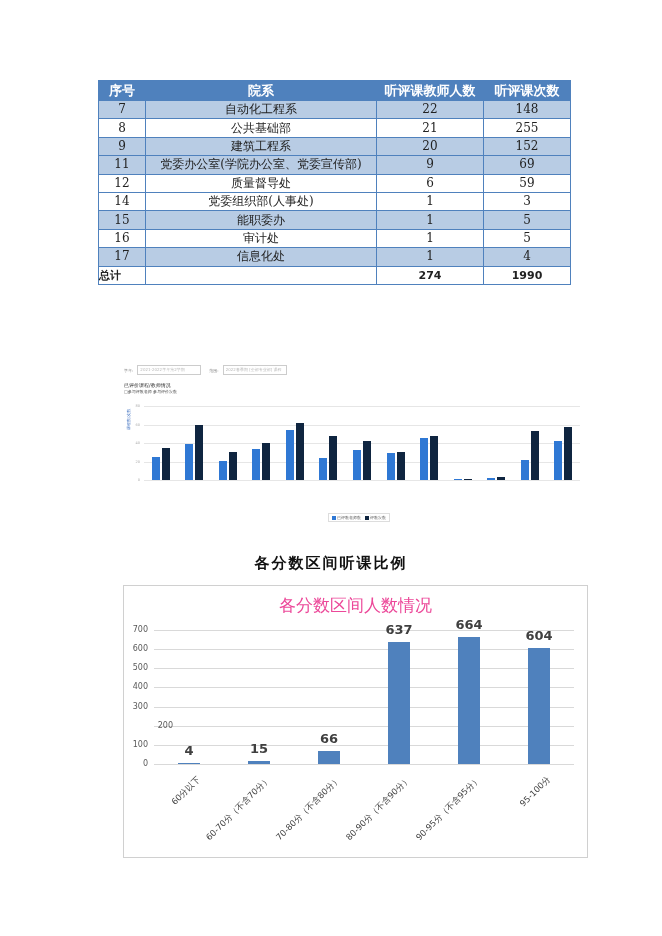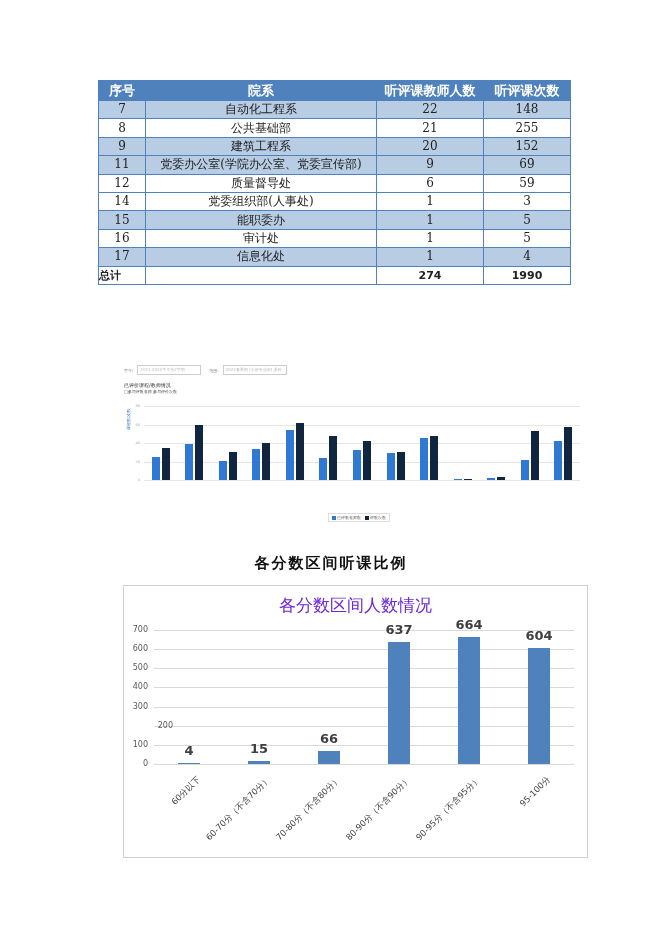--- a/index.html
+++ b/index.html
@@ -32,21 +32,21 @@
   .shot .legend { position:absolute; left:210px; top:153px; font-size:4px; border:1px solid #ddd; padding:1px 3px; display:flex; gap:4px; align-items:center; color:#666; }
   .shot .sw { display:inline-block; width:4px; height:4px; margin-right:1px; vertical-align:middle; }
   
   .caption { position:absolute; left:0; width:662px; top:554px; text-align:center;
              font-size:15px; font-weight:bold; letter-spacing:2px;
              font-family:"DejaVu Sans","Liberation Sans",sans-serif; color:#111; }
   
   .bchart { position:absolute; left:123px; top:585px; width:463px; height:271px;
             border:1px solid #d0d0d0; background:#fff; font-family:"DejaVu Sans","Liberation Sans",sans-serif; }
   .bchart .btitle { position:absolute; left:0; right:0; top:8px; text-align:center;
-                    font-size:17px; color:#6d28d9; font-family:"DejaVu Serif","Liberation Serif",serif; }
+                    font-size:17px; color:#ec4899; font-family:"DejaVu Serif","Liberation Serif",serif; }
   .bchart .plot { position:absolute; left:30px; top:44px; width:420px; height:134px; }
   .bchart .grid { position:absolute; left:0; right:0; height:1px; background:#d9d9d9; }
   .bchart .ytick { position:absolute; left:-28px; width:22px; text-align:right; font-size:8px; color:#595959; }
   .bchart .bar { position:absolute; bottom:0; width:22px; background:#4f81bd; }
   .bchart .dl { position:absolute; width:60px; text-align:center; font-size:13px; font-weight:bold; color:#404040; }
   .bchart .xl { position:absolute; top:188px; font-size:8.5px; color:#404040; white-space:nowrap;
                 transform:rotate(-45deg); transform-origin:right top; text-align:right; width:110px; }
 </style>
 </head>
 <body>

